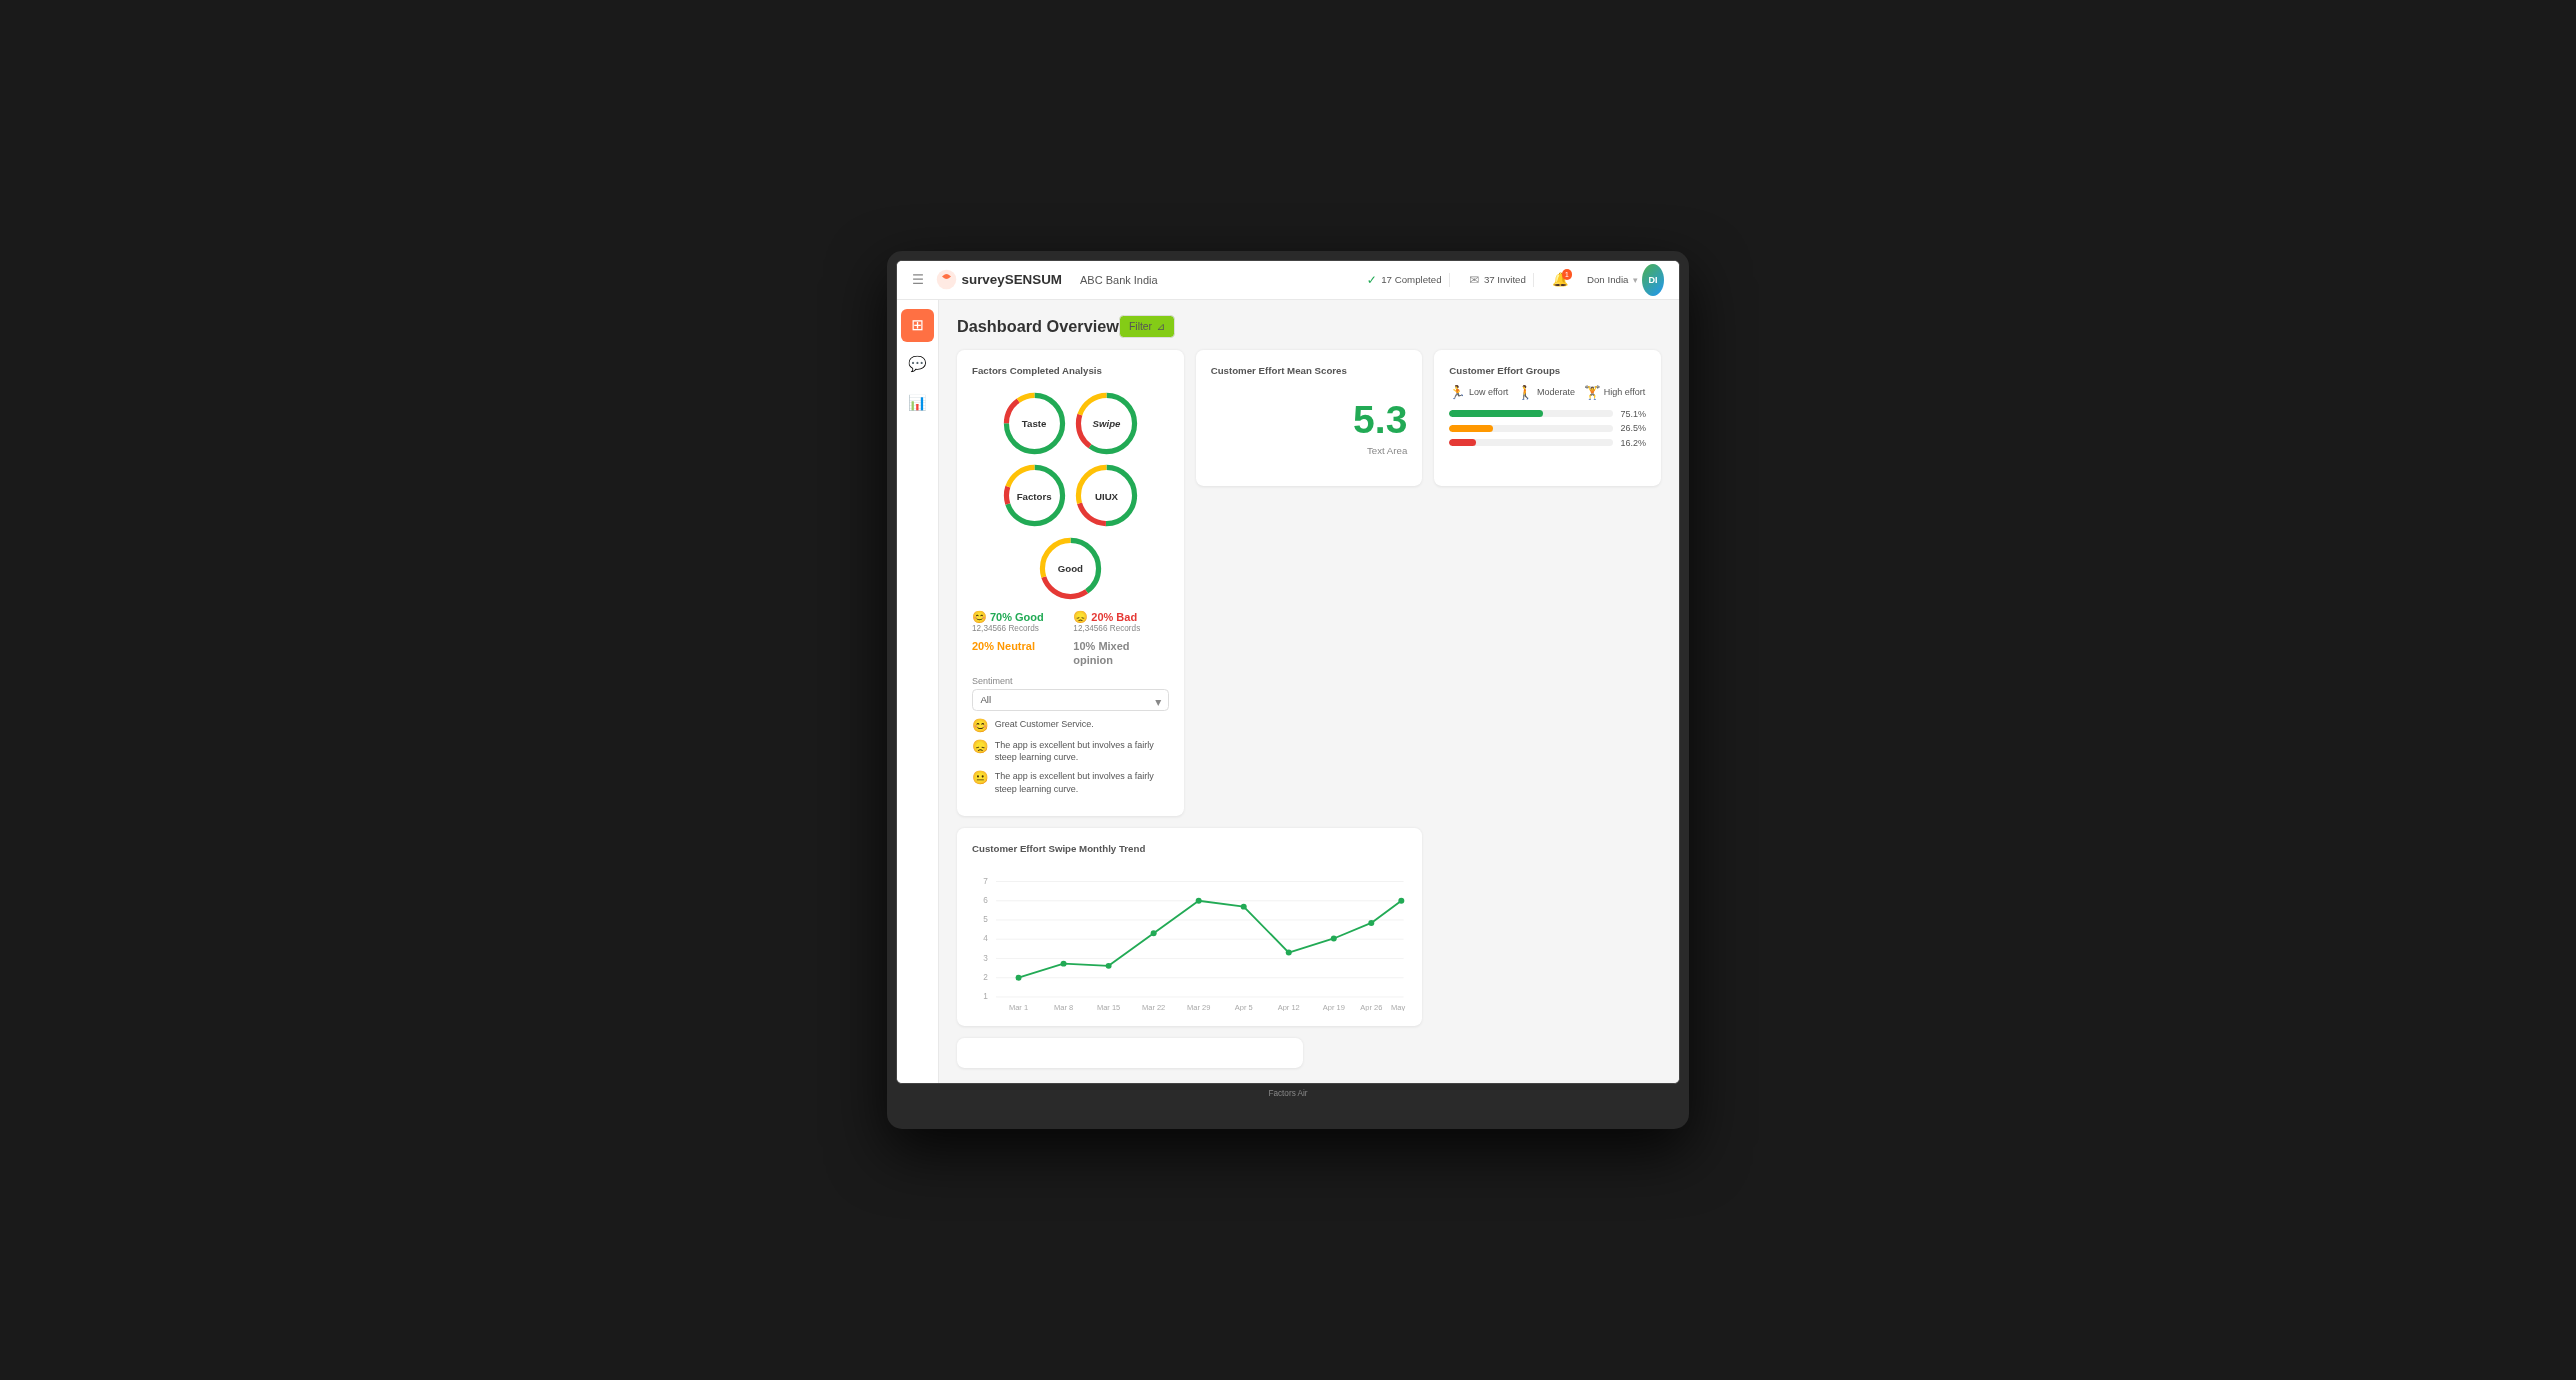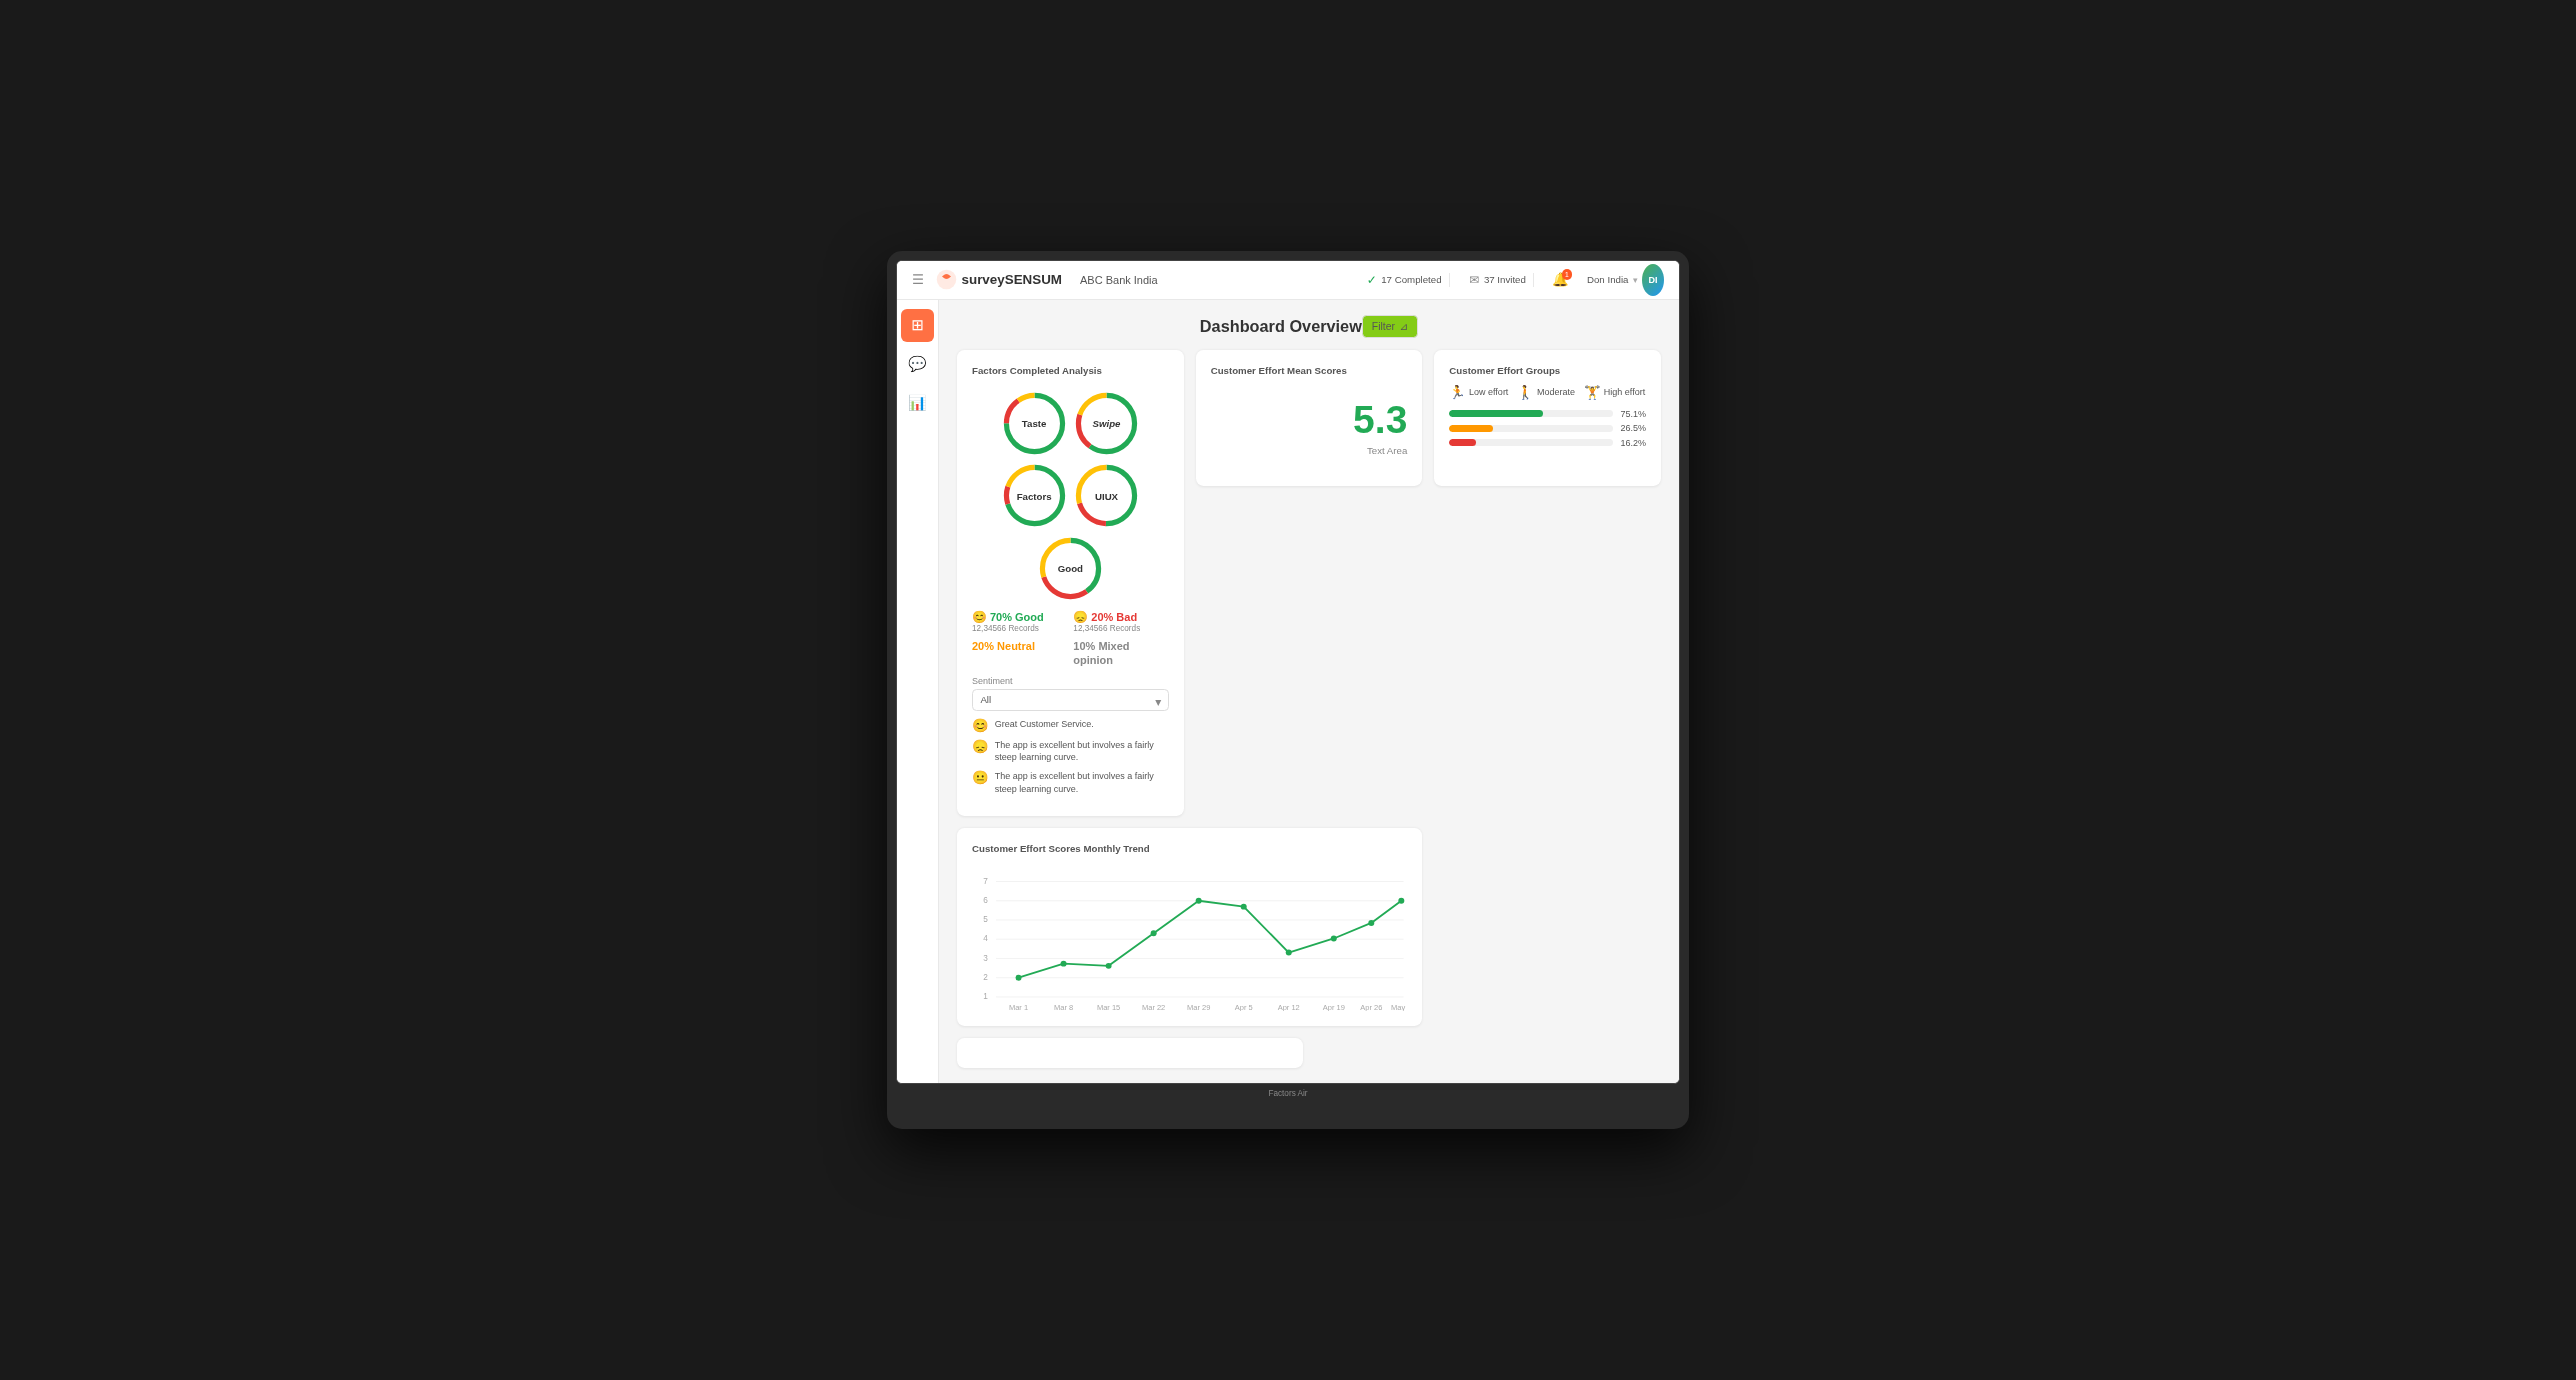--- a/index.html
+++ b/index.html
@@ -84,21 +84,21 @@
     }
     .sidebar-item.active { background: #ff7043; color: #fff; }
     
     .content {
       flex: 1;
       background: #f5f5f5;
       padding: 15px 18px;
       overflow: hidden;
     }
     .page-header {
-      display: flex; justify-content: center; align-items: center;
+      display: flex; justify-content: flex-start; align-items: center;
       margin-bottom: 12px;
     }
     .page-title { font-size: 16.3px; font-weight: 600; color: #333; }
     .filter-btn {
       display: flex; align-items: center; gap: 4.5px;
       font-size: 10.4px; color: #555; cursor: pointer;
       background: #84cc16; border: 0.7px solid #ddd; border-radius: 4.5px;
       padding: 4.5px 9px;
     }
     
@@ -355,21 +355,21 @@
                 <span class="comment-text">The app is excellent but involves a fairly steep learning curve.</span>
               </div>
               <div class="comment-row">
                 <span class="comment-emoji" style="color:#ff9800;">😐</span>
                 <span class="comment-text">The app is excellent but involves a fairly steep learning curve.</span>
               </div>
             </div>
           </div>
 
           <div class="card trend-card">
-            <div class="card-title">Customer Effort Scores Monthly Trend</div>
+            <div class="card-title">Customer Effort Swipe Monthly Trend</div>
             <div class="chart-area">
               <svg width="100%" height="148" viewBox="0 0 580 200" preserveAspectRatio="none">
 
                 <text x="18" y="28" font-size="11" fill="#aaa" text-anchor="middle">7</text>
                 <text x="18" y="54" font-size="11" fill="#aaa" text-anchor="middle">6</text>
                 <text x="18" y="80" font-size="11" fill="#aaa" text-anchor="middle">5</text>
                 <text x="18" y="106" font-size="11" fill="#aaa" text-anchor="middle">4</text>
                 <text x="18" y="132" font-size="11" fill="#aaa" text-anchor="middle">3</text>
                 <text x="18" y="158" font-size="11" fill="#aaa" text-anchor="middle">2</text>
                 <text x="18" y="184" font-size="11" fill="#aaa" text-anchor="middle">1</text>

